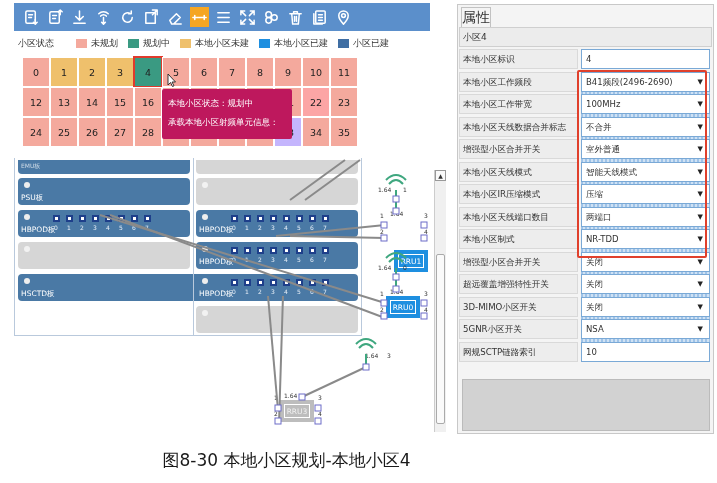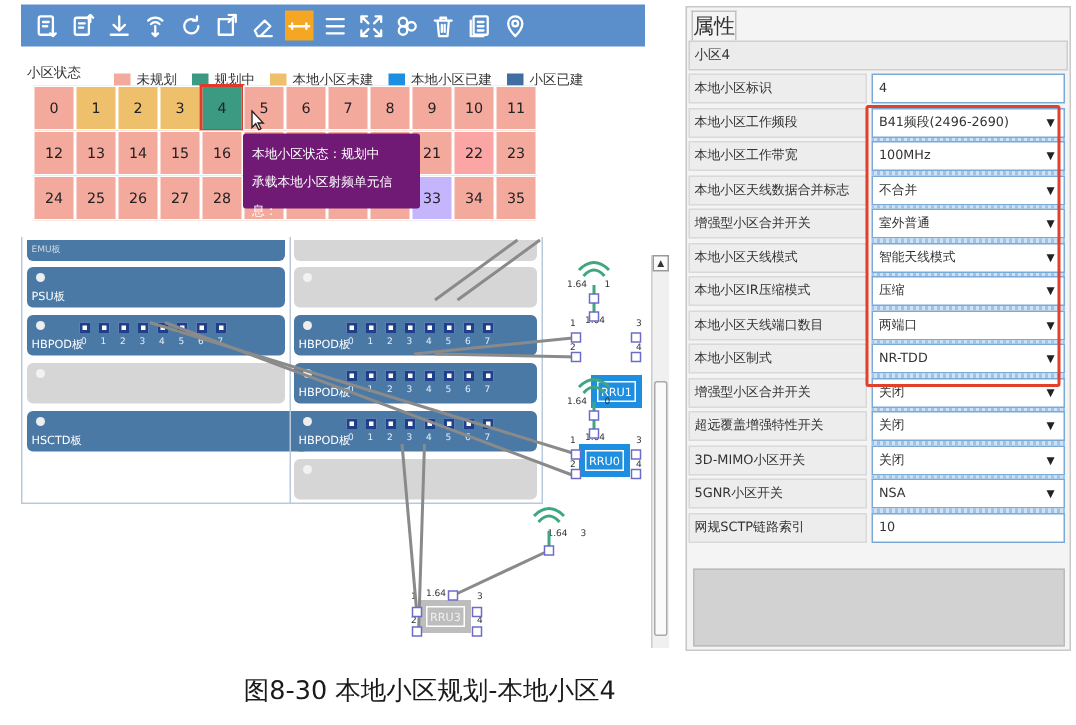--- a/index.html
+++ b/index.html
@@ -15,21 +15,21 @@
 
   #legend { position: absolute; left: 4px; top: 37px; display: flex; align-items: center; font-size: 9px; color: #333; white-space: nowrap; }
   #legend .title { margin-right: 22px; }
   .lg { display: flex; align-items: center; margin-right: 10px; }
   .lg i { display: inline-block; width: 11px; height: 9px; margin-right: 4px; }
 
   #grid { position: absolute; left: 8px; top: 57px; display: grid; grid-template-columns: repeat(12, 28px); grid-auto-rows: 30px; column-gap: 0; row-gap: 0; }
   .cell { border: 1px solid #fff; display: flex; align-items: center; justify-content: center; font-size: 9.5px; font-family: "DejaVu Sans", sans-serif; color: #222; cursor: pointer; }
   .cell.selected { outline: 2px solid #e03a2c; outline-offset: -1px; color: #222; }
 
-  #tooltip { position: absolute; left: 148px; top: 89px; width: 118px; height: 50px; background: #701a75; color: #fff; font-size: 8.5px; padding: 5px 6px; line-height: 19px; border-radius: 2px; }
+  #tooltip { position: absolute; left: 148px; top: 89px; width: 130px; height: 50px; background: #be185d; color: #fff; font-size: 8.5px; padding: 5px 6px; line-height: 19px; border-radius: 2px; }
 
   #cursor { position: absolute; left: 153px; top: 73px; width: 10px; height: 14px; }
 
   
   #shelf { position: absolute; left: 0; top: 178px; width: 348px; }
   .slot { position: absolute; height: 27px; border-radius: 4px; font-size: 7.5px; color: #fff; }
   .slot.blue { background: #4a79a5; }
   .slot.gray { background: #d6d6d6; }
   .slot .led { position: absolute; left: 6px; top: 4px; width: 6px; height: 6px; border-radius: 50%; background: #eee; }
   .slot.gray .led { background: #f2f2f2; }
@@ -145,21 +145,21 @@
       <div class="tb">
         <svg viewBox="0 0 18 18">
           <path d="M9 16s5-5 5-9a5 5 0 0 0-10 0c0 4 5 9 5 9z"></path>
           <circle cx="9" cy="7" r="2"></circle>
         </svg>
       </div>
     </div>
 
   <div id="legend">
     <span class="title">小区状态</span>
-    <span id="legend-items" style="display: flex; margin-top: 10px;">
+    <span id="legend-items" style="display: flex;">
         <span class="lg">
           <i style="background:#f4a99d"></i>
           <span>未规划</span>
         </span>
         <span class="lg">
           <i style="background:#3a9a82"></i>
           <span>规划中</span>
         </span>
         <span class="lg">
           <i style="background:#efc06c"></i>

